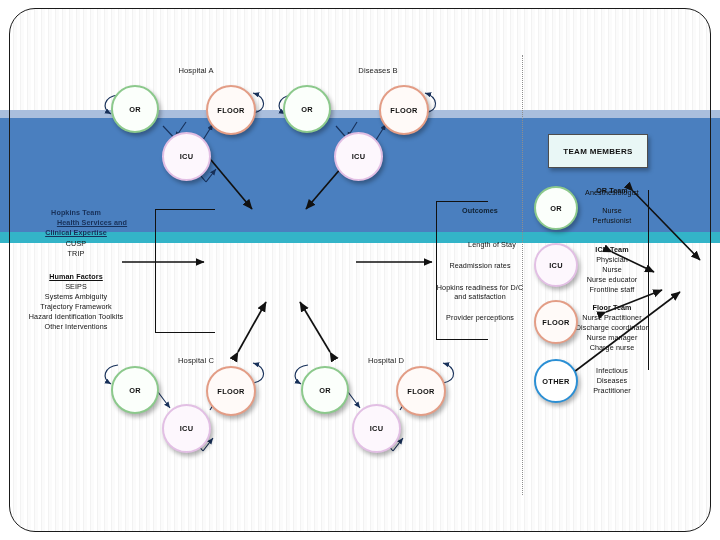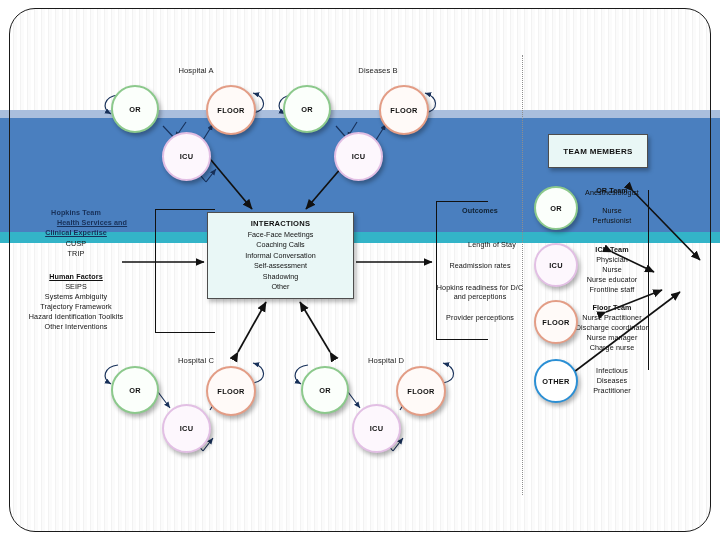--- a/index.html
+++ b/index.html
@@ -188,39 +188,30 @@
   <div class="lbl c" style="left:76px;top:239px;">CUSP</div>
   <div class="lbl c" style="left:76px;top:249px;">TRIP</div>
 
   <div class="lbl c u" style="left:76px;top:272px;font-weight:bold;">Human Factors</div>
   <div class="lbl c" style="left:76px;top:282px;">SEIPS</div>
   <div class="lbl c" style="left:76px;top:292px;">Systems Ambiguity</div>
   <div class="lbl c" style="left:76px;top:302px;">Trajectory Framework</div>
   <div class="lbl c" style="left:76px;top:312px;">Hazard Identification Toolkits</div>
   <div class="lbl c" style="left:76px;top:322px;">Other Interventions</div>
 
-  <div class="box" id="interactions">
-    <div class="hd">INTERACTIONS</div>
-    <div>Face-Face Meetings</div>
-    <div>Coaching Calls</div>
-    <div>Informal Conversation</div>
-    <div>Self-assessment</div>
-    <div>Shadowing</div>
-    <div>Other</div>
-  </div>
 
   <div class="bracket" id="br-right"></div>
   <div class="bracket" id="br-right-top"></div>
   <div class="bracket" id="br-right-bot"></div>
 
   <div class="lbl c" style="left:480px;top:206px;font-weight:bold;color:#102030;">Outcomes</div>
   <div class="lbl c" style="left:480px;top:240px;padding-left:24px;">Length of Stay</div>
   <div class="lbl c" style="left:480px;top:261px;">Readmission rates</div>
   <div class="lbl c" style="left:480px;top:283px;">Hopkins readiness for D/C</div>
-  <div class="lbl c" style="left:480px;top:292px;">and perceptions</div>
+  <div class="lbl c" style="left:480px;top:292px;">and satisfaction</div>
   <div class="lbl c" style="left:480px;top:313px;">Provider perceptions</div>
 
   <div class="box" id="team-members">
     <span>TEAM MEMBERS</span>
   </div>
 
   <div id="team-rule"></div>
 
   <div class="node n-or" style="left:534px;top:186px;width:40px;height:40px;">OR</div>
   <div class="node n-icu" style="left:534px;top:243px;width:40px;height:40px;">ICU</div>

